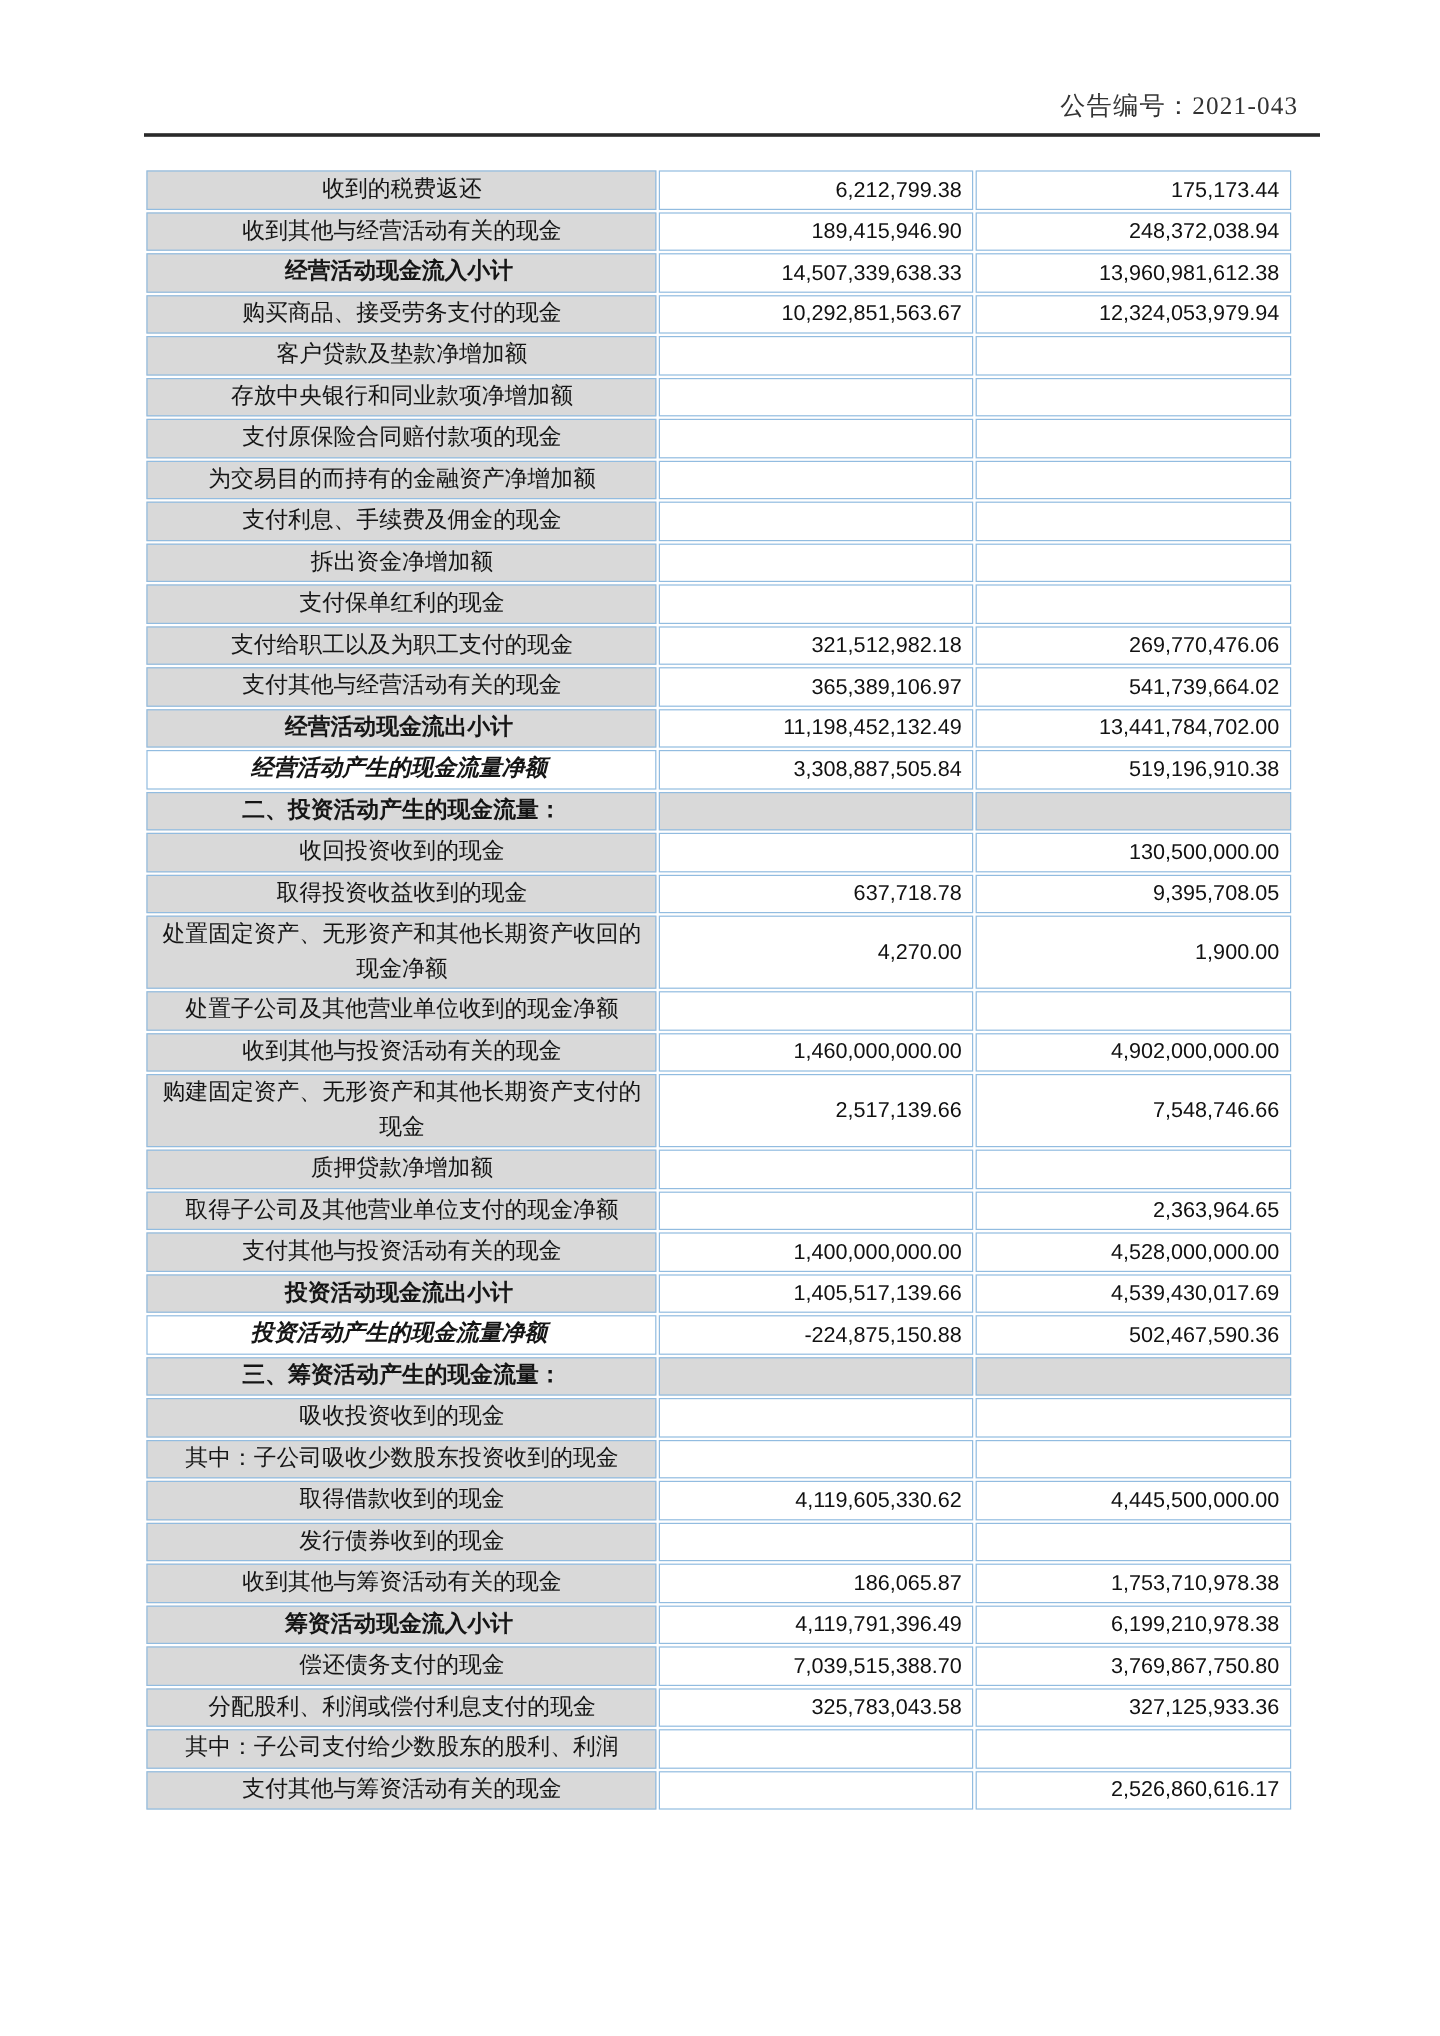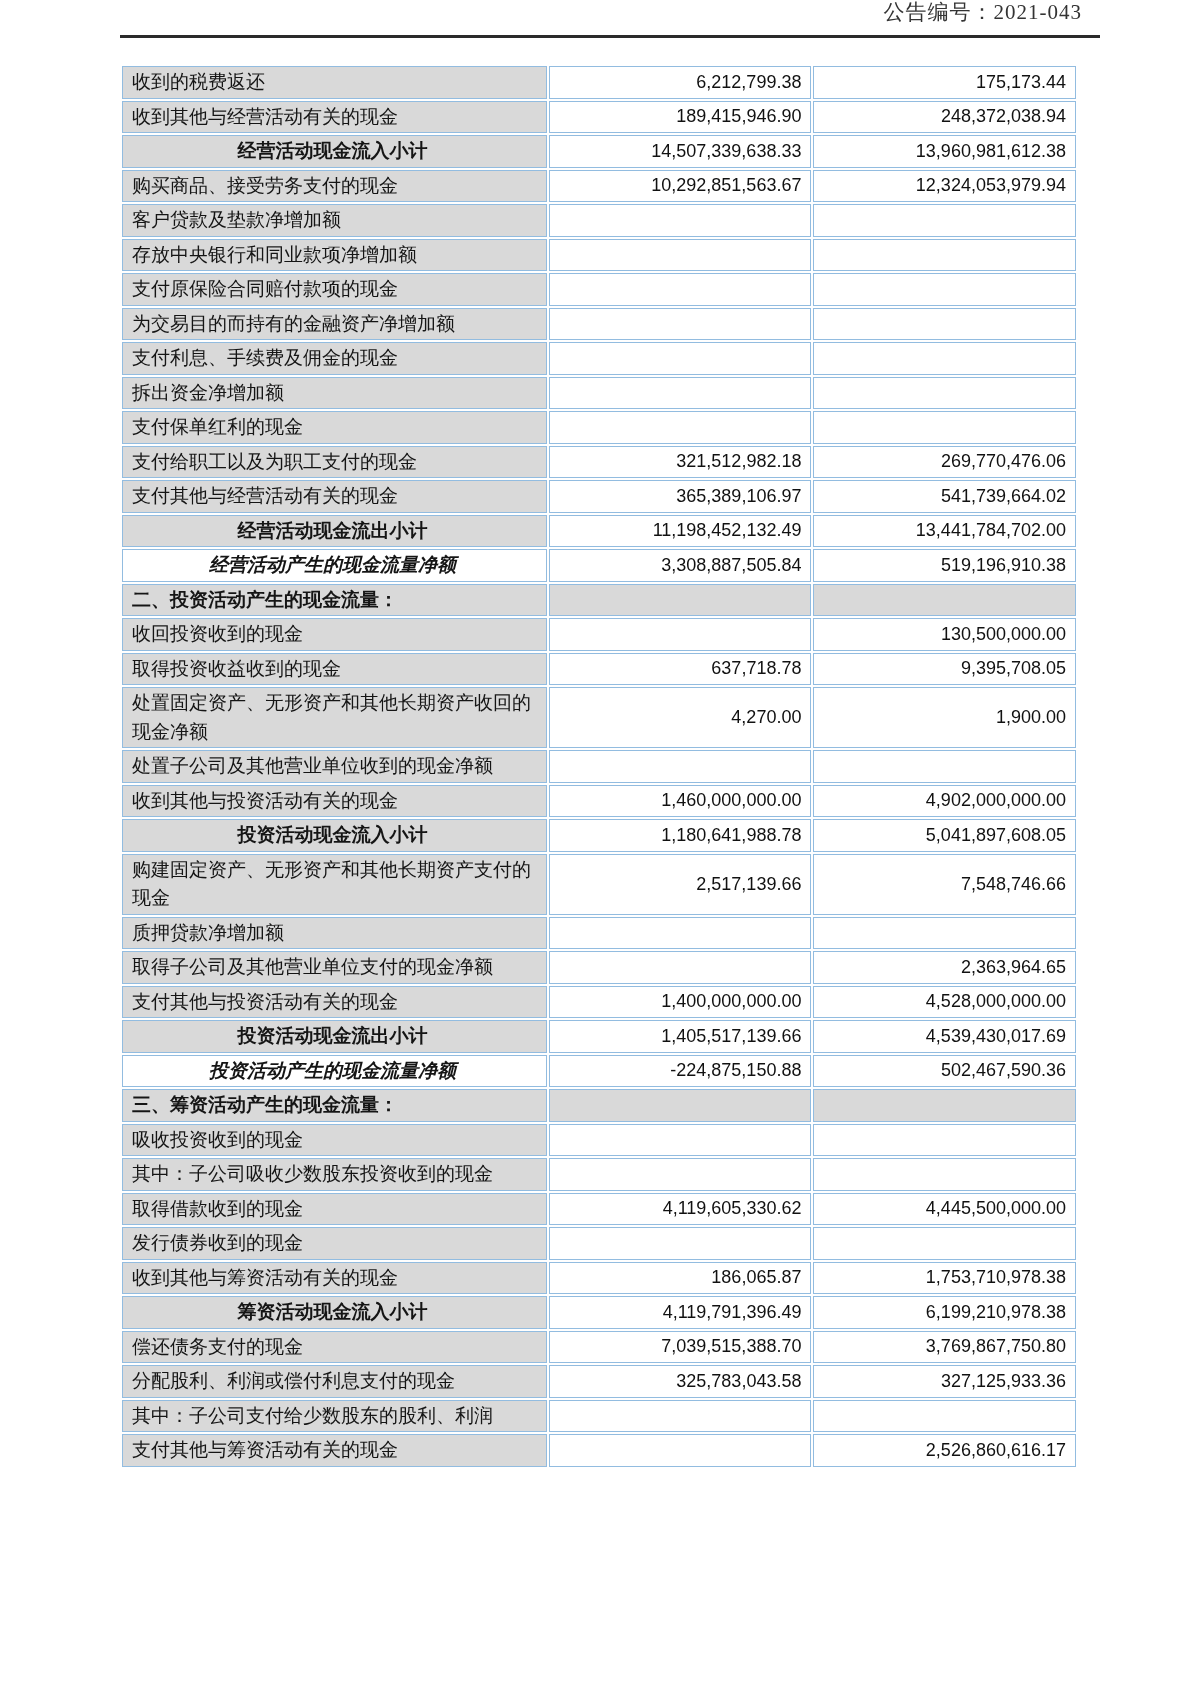--- a/index.html
+++ b/index.html
@@ -1,20 +1,21 @@
 <!DOCTYPE html>
 <html><head>
 <meta charset="utf-8">
 <style>
   html, body { margin: 0; padding: 0; background: #ffffff; }
   .page {
     width: 1200px;
     height: 1697px;
     background: #ffffff;
     box-sizing: border-box;
+    padding-top: 76px;
     font-family: "Liberation Serif", "DejaVu Serif", serif;
     overflow: hidden;
   }
   .doc-header {
     text-align: right;
     padding-right: 118px;
     font-size: 21px;
     color: #333333;
     letter-spacing: 1px;
     line-height: 1.2;
@@ -40,20 +41,21 @@
     height: 27px;
     vertical-align: middle;
     overflow: hidden;
   }
   td.label {
     background: #d9d9d9;
     padding: 1px 8px 1px 9px;
     font-size: 19px;
     color: #151515;
     line-height: 1.5;
+    text-align: center;
   }
   td.val {
     background: #ffffff;
     text-align: right;
     padding: 1px 9px 1px 4px;
     font-family: "Liberation Sans", "DejaVu Sans", sans-serif;
     font-size: 18px;
     color: #111111;
   }
   tr.row-subtotal td.label,
@@ -178,25 +180,20 @@
         <tr class="row-item">
           <td class="label">处置子公司及其他营业单位收到的现金净额</td>
           <td class="val"></td>
           <td class="val"></td>
         </tr>
         <tr class="row-item">
           <td class="label">收到其他与投资活动有关的现金</td>
           <td class="val">1,460,000,000.00</td>
           <td class="val">4,902,000,000.00</td>
         </tr>
-        <tr class="row-subtotal">
-          <td class="label">投资活动现金流入小计</td>
-          <td class="val">1,180,641,988.78</td>
-          <td class="val">5,041,897,608.05</td>
-        </tr>
         <tr class="row-item">
           <td class="label">购建固定资产、无形资产和其他长期资产支付的现金</td>
           <td class="val">2,517,139.66</td>
           <td class="val">7,548,746.66</td>
         </tr>
         <tr class="row-item">
           <td class="label">质押贷款净增加额</td>
           <td class="val"></td>
           <td class="val"></td>
         </tr>

